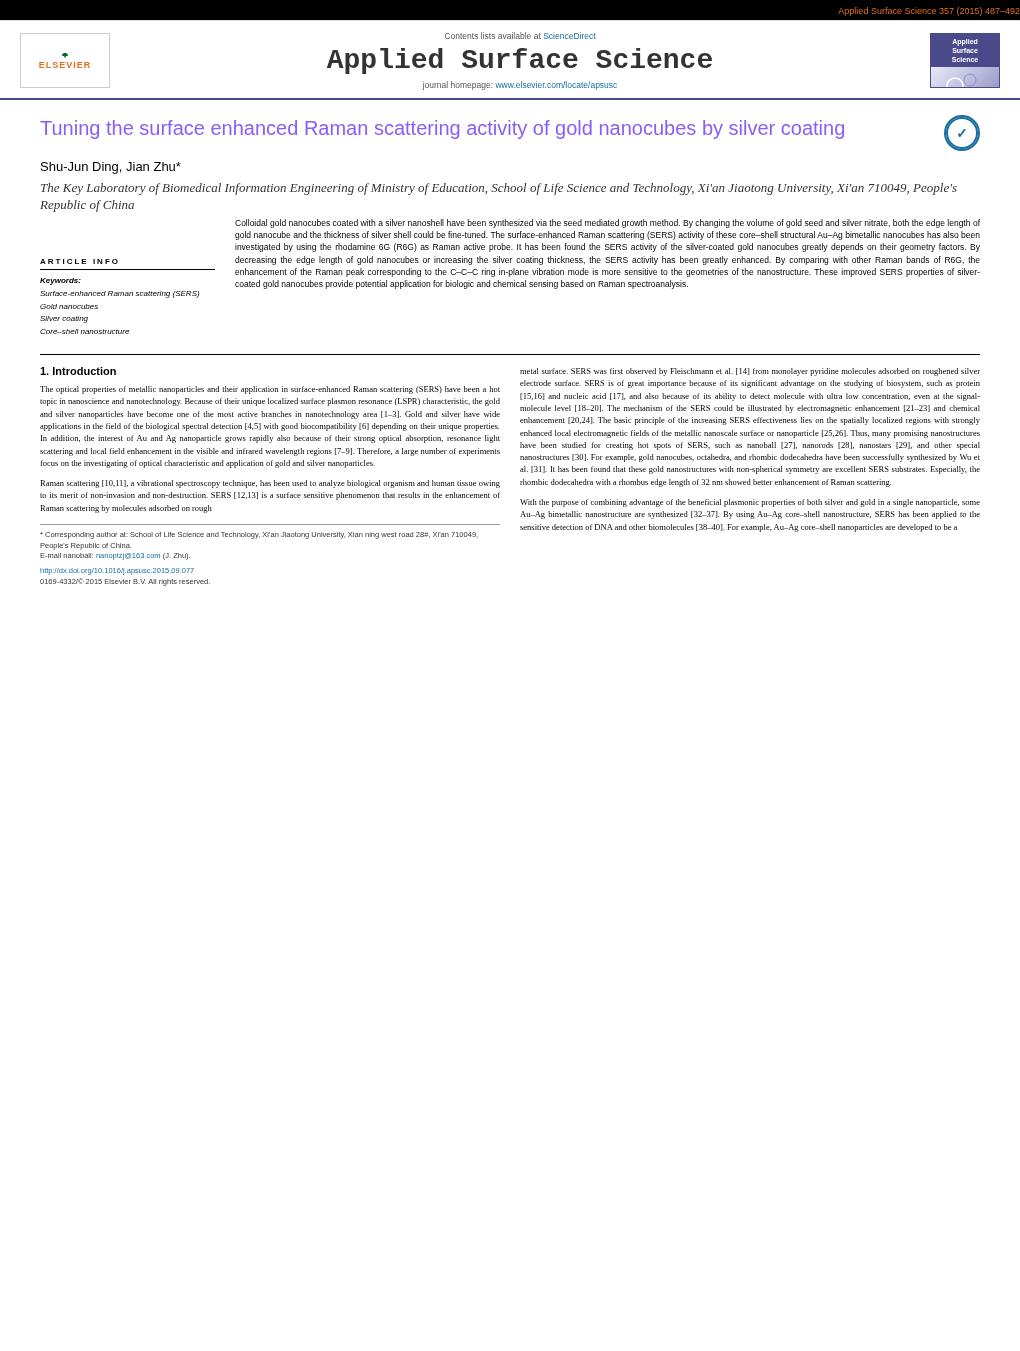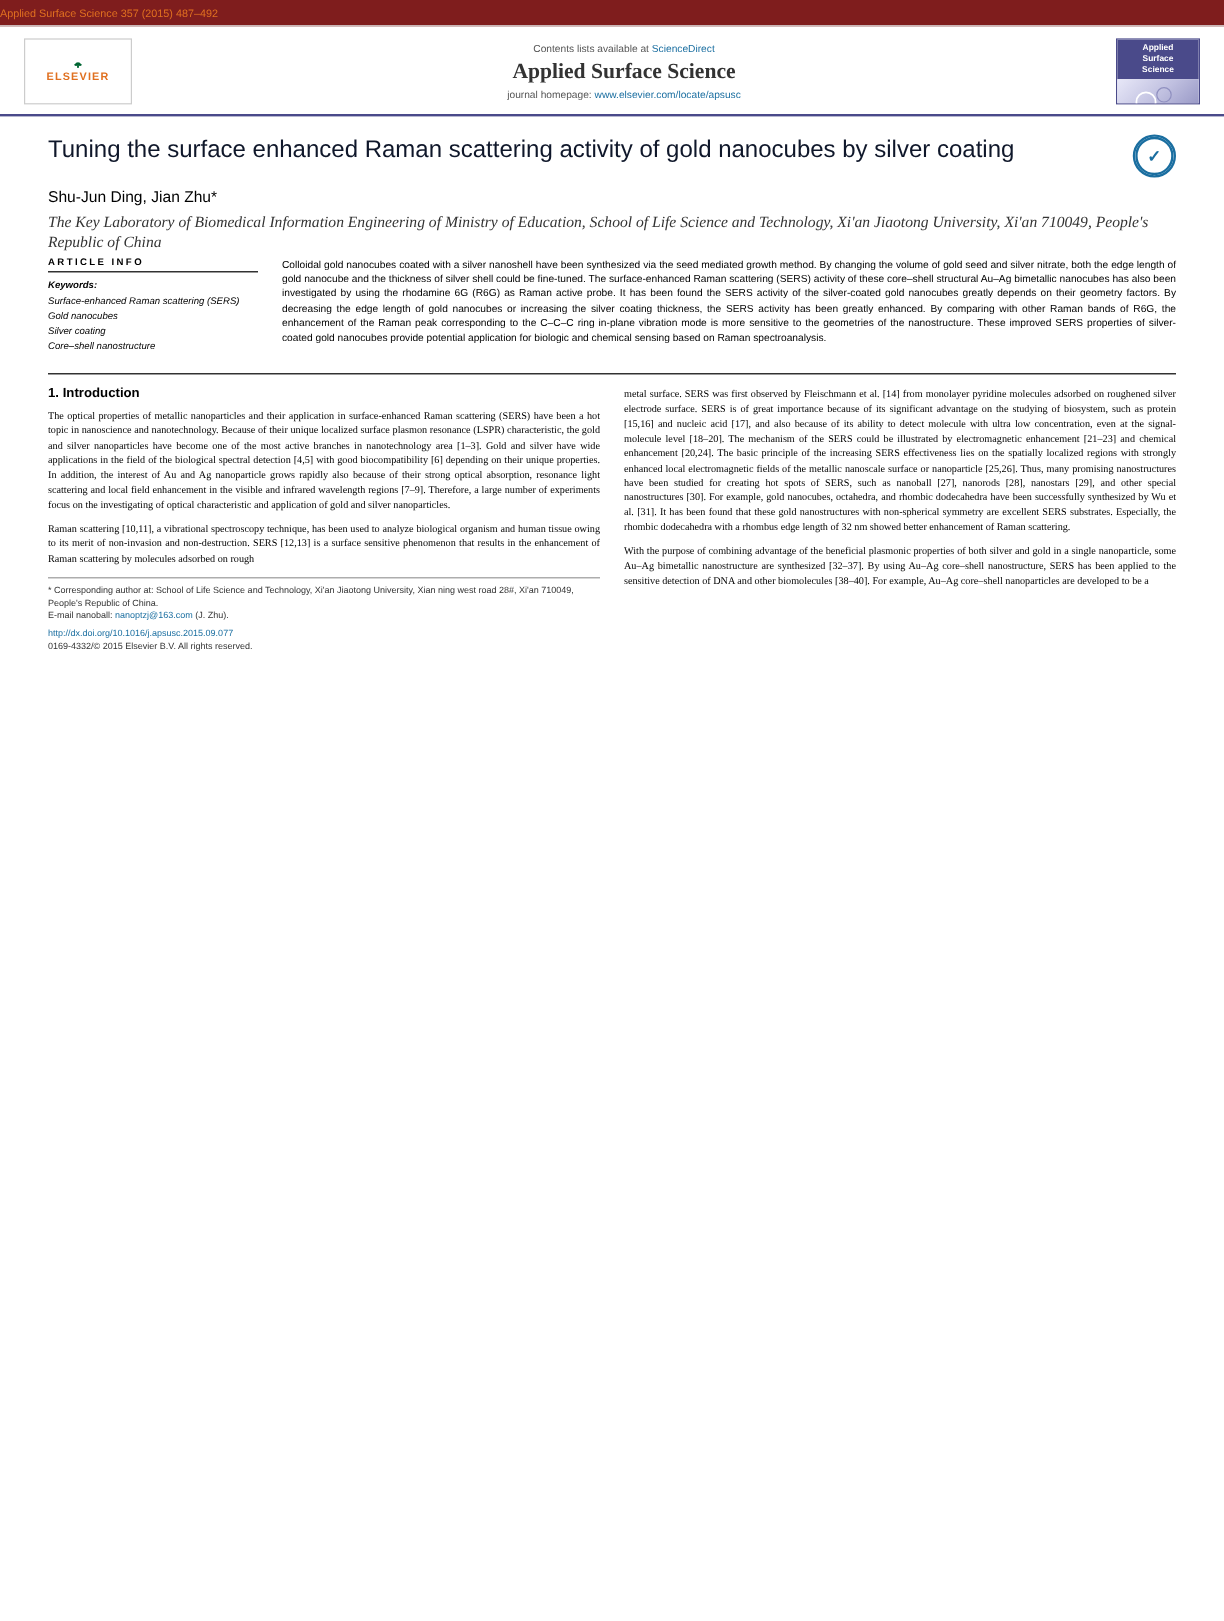--- a/index.html
+++ b/index.html
@@ -7,22 +7,22 @@
       background: #fff;
       font-family: 'Times New Roman', Times, serif;
       font-size: 9.5px;
       color: #000;
       width: 1020px;
       min-height: 1351px;
     }
 
     
     .top-bar {
-      background: #7f1d1d;
-      text-align: left;
+      background: #000000;
+      text-align: right;
       padding: 6px 0 4px;
       border-bottom: 1px solid #ddd;
     }
     .top-bar-link {
       color: #e07020;
       font-size: 9px;
       font-family: Arial, sans-serif;
     }
 
     
@@ -46,22 +46,22 @@
       font-family: Arial, sans-serif;
       font-size: 8.5px;
       color: #555;
       margin-bottom: 4px;
     }
     .contents-available a {
       color: #1a6ea0;
       text-decoration: none;
     }
     .journal-title {
-      font-family: Liberation Serif, serif;
-      font-size: 18px;
+      font-family: Liberation Mono, monospace;
+      font-size: 28px;
       font-weight: bold;
       color: #333;
       margin-bottom: 4px;
     }
     .journal-homepage {
       font-family: Arial, sans-serif;
       font-size: 8.5px;
       color: #555;
     }
     .journal-homepage a {
@@ -83,21 +83,21 @@
     
     .article-title-section {
       display: flex;
       align-items: flex-start;
       margin-bottom: 8px;
     }
     .article-title {
       flex: 1;
       font-size: 20px;
       font-weight: normal;
-      color: #0f172a;
+      color: #8b5cf6;
       line-height: 1.3;
       font-family: Arial, sans-serif;
     }
 
     
     .authors {
       font-size: 13px;
       margin-bottom: 6px;
       font-family: Arial, sans-serif;
     }
@@ -114,20 +114,21 @@
 
     
     .two-col {
       display: flex;
       gap: 20px;
       margin-bottom: 15px;
     }
     .left-col {
       width: 175px;
       flex-shrink: 0;
+      margin-top: 40px;
     }
     .right-col {
       flex: 1;
     }
 
     
     .section-header {
       font-size: 8px;
       font-family: Arial, sans-serif;
       letter-spacing: 2px;

